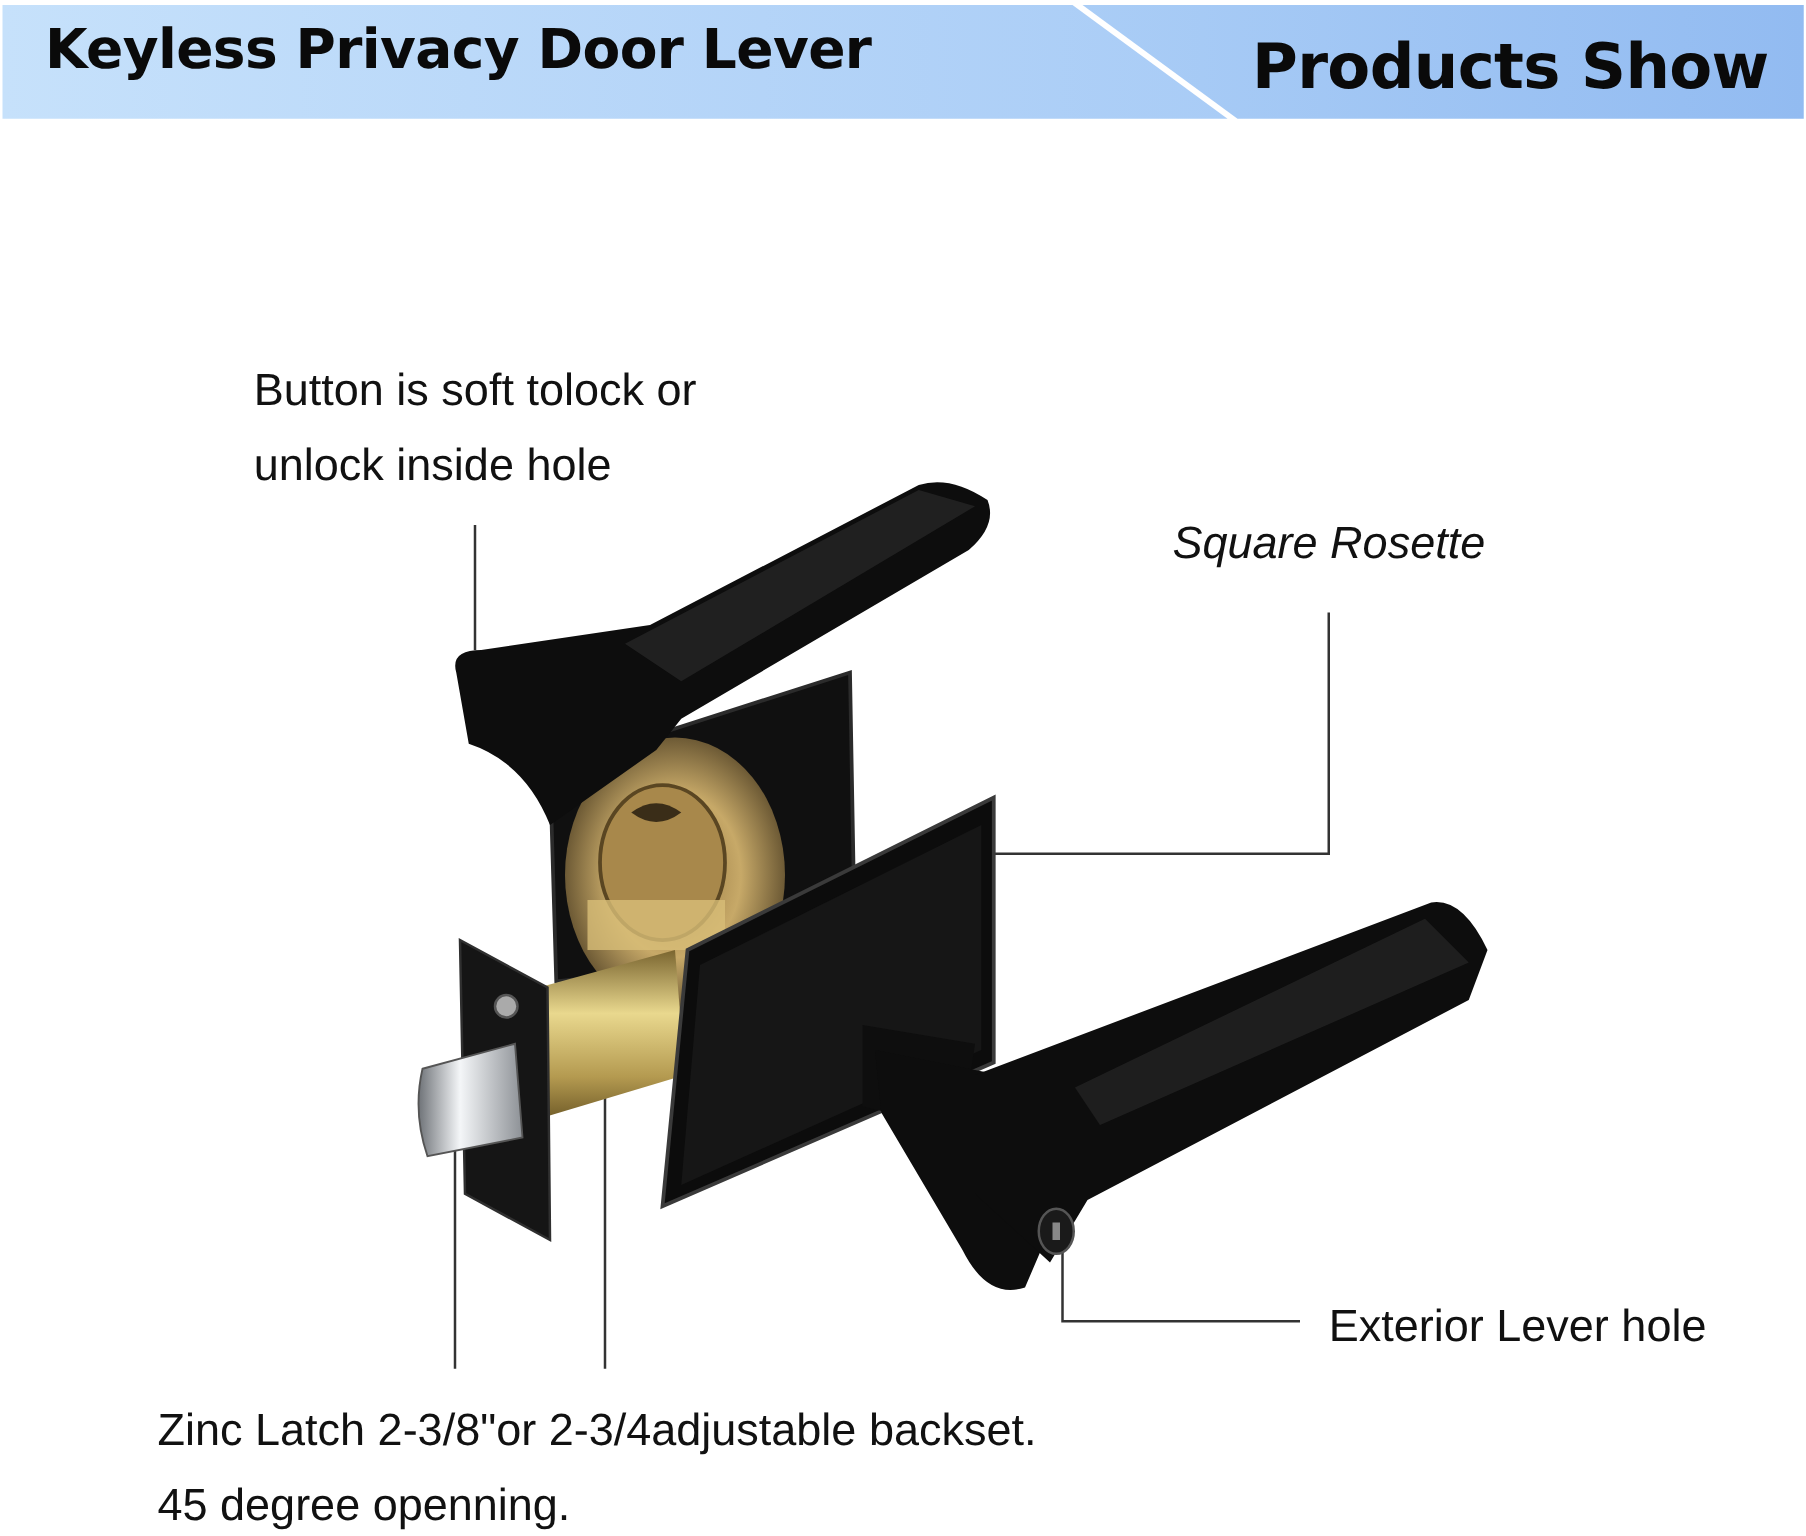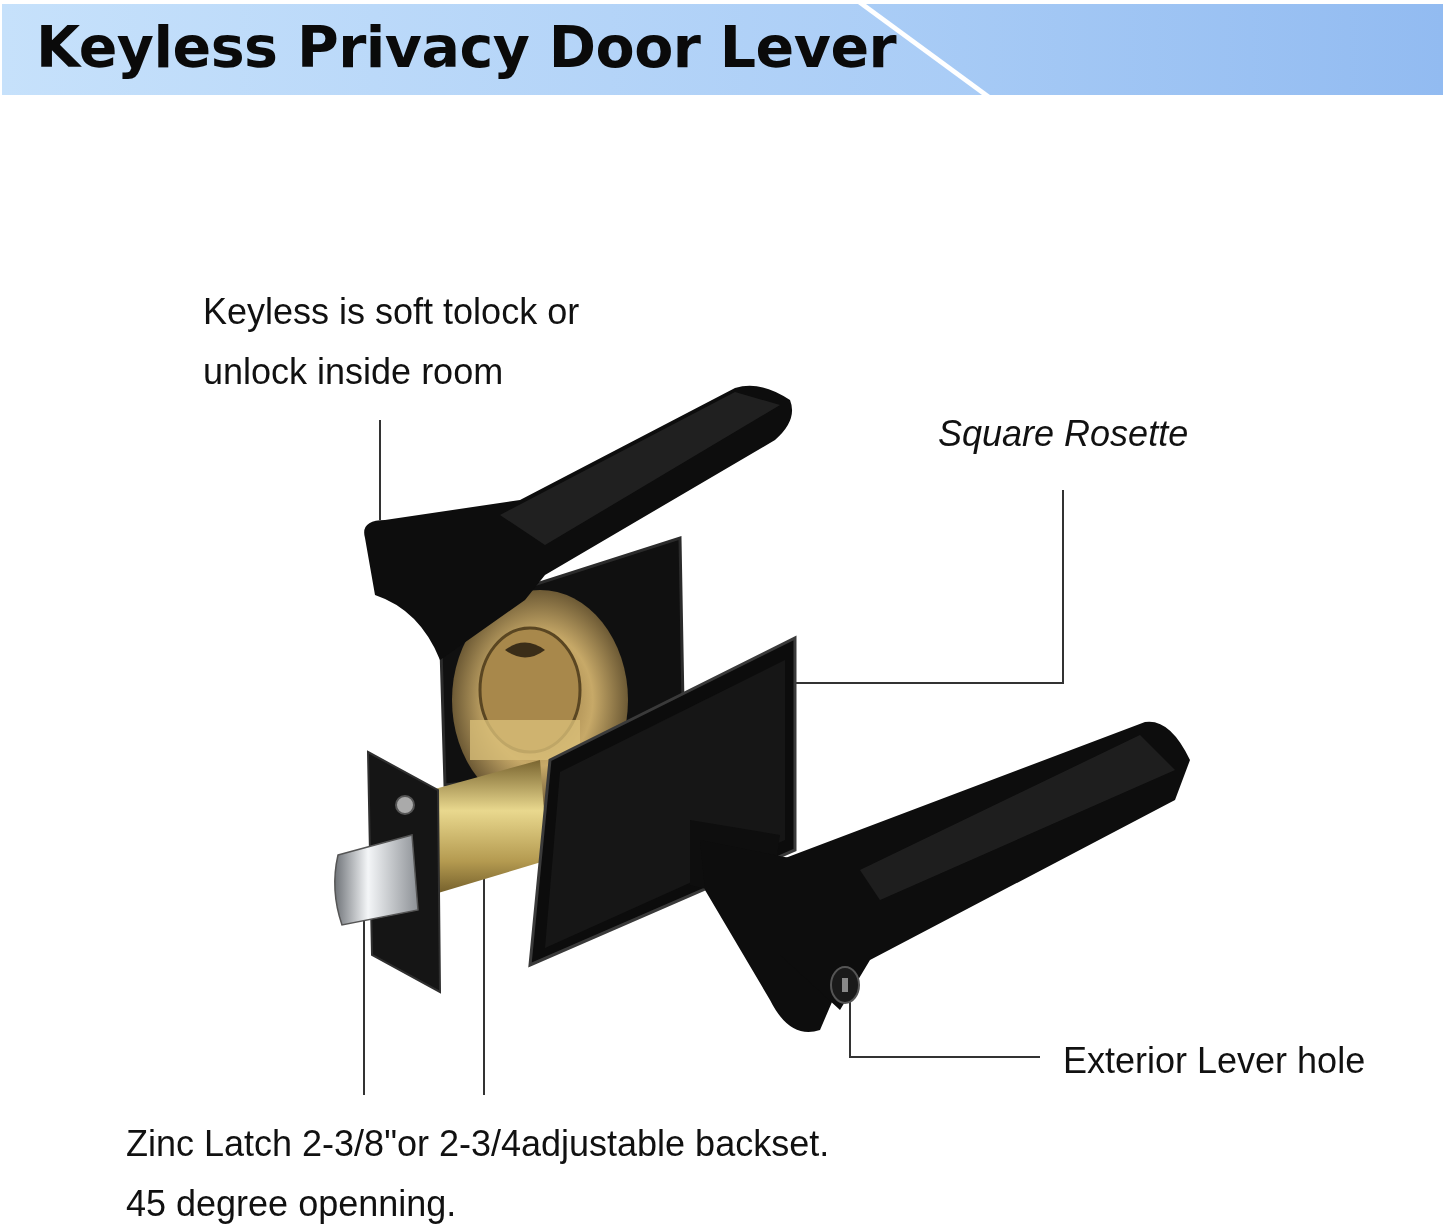--- a/index.html
+++ b/index.html
@@ -1,19 +1,19 @@
 <!DOCTYPE html>
 <html><head>
   <meta charset="utf-8">
   <style>
     html, body { margin: 0; padding: 0; background: #ffffff; }
     body { width: 1445px; height: 1229px; position: relative; overflow: hidden; font-family: "DejaVu Sans", sans-serif; }
     .banner { position: absolute; left: 0; top: 0; width: 1445px; height: 98px; }
     .banner svg { position: absolute; left: 0; top: 0; }
-    .banner-title { position: absolute; left: 36px; top: 14px; font-size: 57px; font-weight: bold; color: #0a0a0a; letter-spacing: -0.5px; white-space: nowrap; }
+    .banner-title { position: absolute; left: 36px; top: 14px; font-size: 44px; font-weight: bold; color: #0a0a0a; letter-spacing: -0.5px; white-space: nowrap; }
     .banner-sub { position: absolute; right: 30px; top: 24px; font-size: 50px; font-weight: bold; color: #0a0a0a; letter-spacing: -0.5px; white-space: nowrap; }
     .note { position: absolute; font-family: "Liberation Sans", sans-serif; color: #111; font-size: 36px; line-height: 60px; white-space: nowrap; }
     .illustration { position: absolute; left: 0; top: 0; }
   </style>
 </head>
 <body>
 
 <div class="banner">
   <svg width="1445" height="98">
     <defs>
@@ -24,20 +24,21 @@
       <linearGradient id="bgR" x1="0" x2="1" y1="0" y2="0">
         <stop offset="0" stop-color="#aacdf6"></stop>
         <stop offset="1" stop-color="#92bbf1"></stop>
       </linearGradient>
     </defs>
     <rect x="0" y="0" width="1445" height="98" fill="#ffffff"></rect>
     <polygon points="2,4 858,4 982,95 2,95" fill="url(#bgL)"></polygon>
     <polygon points="866,4 1443,4 1443,95 990,95" fill="url(#bgR)"></polygon>
   </svg>
   <div class="banner-title">Keyless Privacy Door Lever</div>
+  <div class="banner-sub">Products Show</div>
 </div>
 
 <svg class="illustration" width="1445" height="1229">
   <defs>
     <linearGradient id="brass" x1="0" x2="0" y1="0" y2="1">
       <stop offset="0" stop-color="#7a6530"></stop>
       <stop offset="0.35" stop-color="#e9d88e"></stop>
       <stop offset="0.7" stop-color="#b49a50"></stop>
       <stop offset="1" stop-color="#5e4b1e"></stop>
     </linearGradient>
@@ -93,22 +94,22 @@
     <path d="M690,820 L780,835 L770,905 L690,885 Z" fill="#0e0e0e"></path>
     <path d="M700,840 L800,860 Q860,880 850,960 L820,1030 Q790,1040 770,1000 L705,890 Z" fill="#0d0d0d"></path>
     <path d="M780,860 L1145,722 Q1170,718 1190,760 L1175,800 L870,960 L840,1010 L780,955 Z" fill="#0d0d0d"></path>
     <path d="M860,870 L1140,735 L1175,770 L880,900 Z" fill="#222" opacity="0.85"></path>
     <ellipse cx="845" cy="985" rx="14" ry="18" fill="#1a1a1a" stroke="#555" stroke-width="2"></ellipse>
     <rect x="842" y="978" width="6" height="14" fill="#888"></rect>
   </g>
 </svg>
 
 <div class="note" style="left:203px; top:282px;">
-  <div>Keyless is soft tolock or</div>
-  <div>unlock inside room</div>
+  <div>Button is soft tolock or</div>
+  <div>unlock inside hole</div>
 </div>
 
 <div class="note" style="left:938px; top:404px;font-style:italic;">Square Rosette</div>
 
 <div class="note" style="left:1063px; top:1031px;">Exterior Lever hole</div>
 
 <div class="note" style="left:126px; top:1114px;">
   <div>Zinc Latch 2-3/8"or 2-3/4adjustable backset.</div>
   <div>45 degree openning.</div>
 </div>

